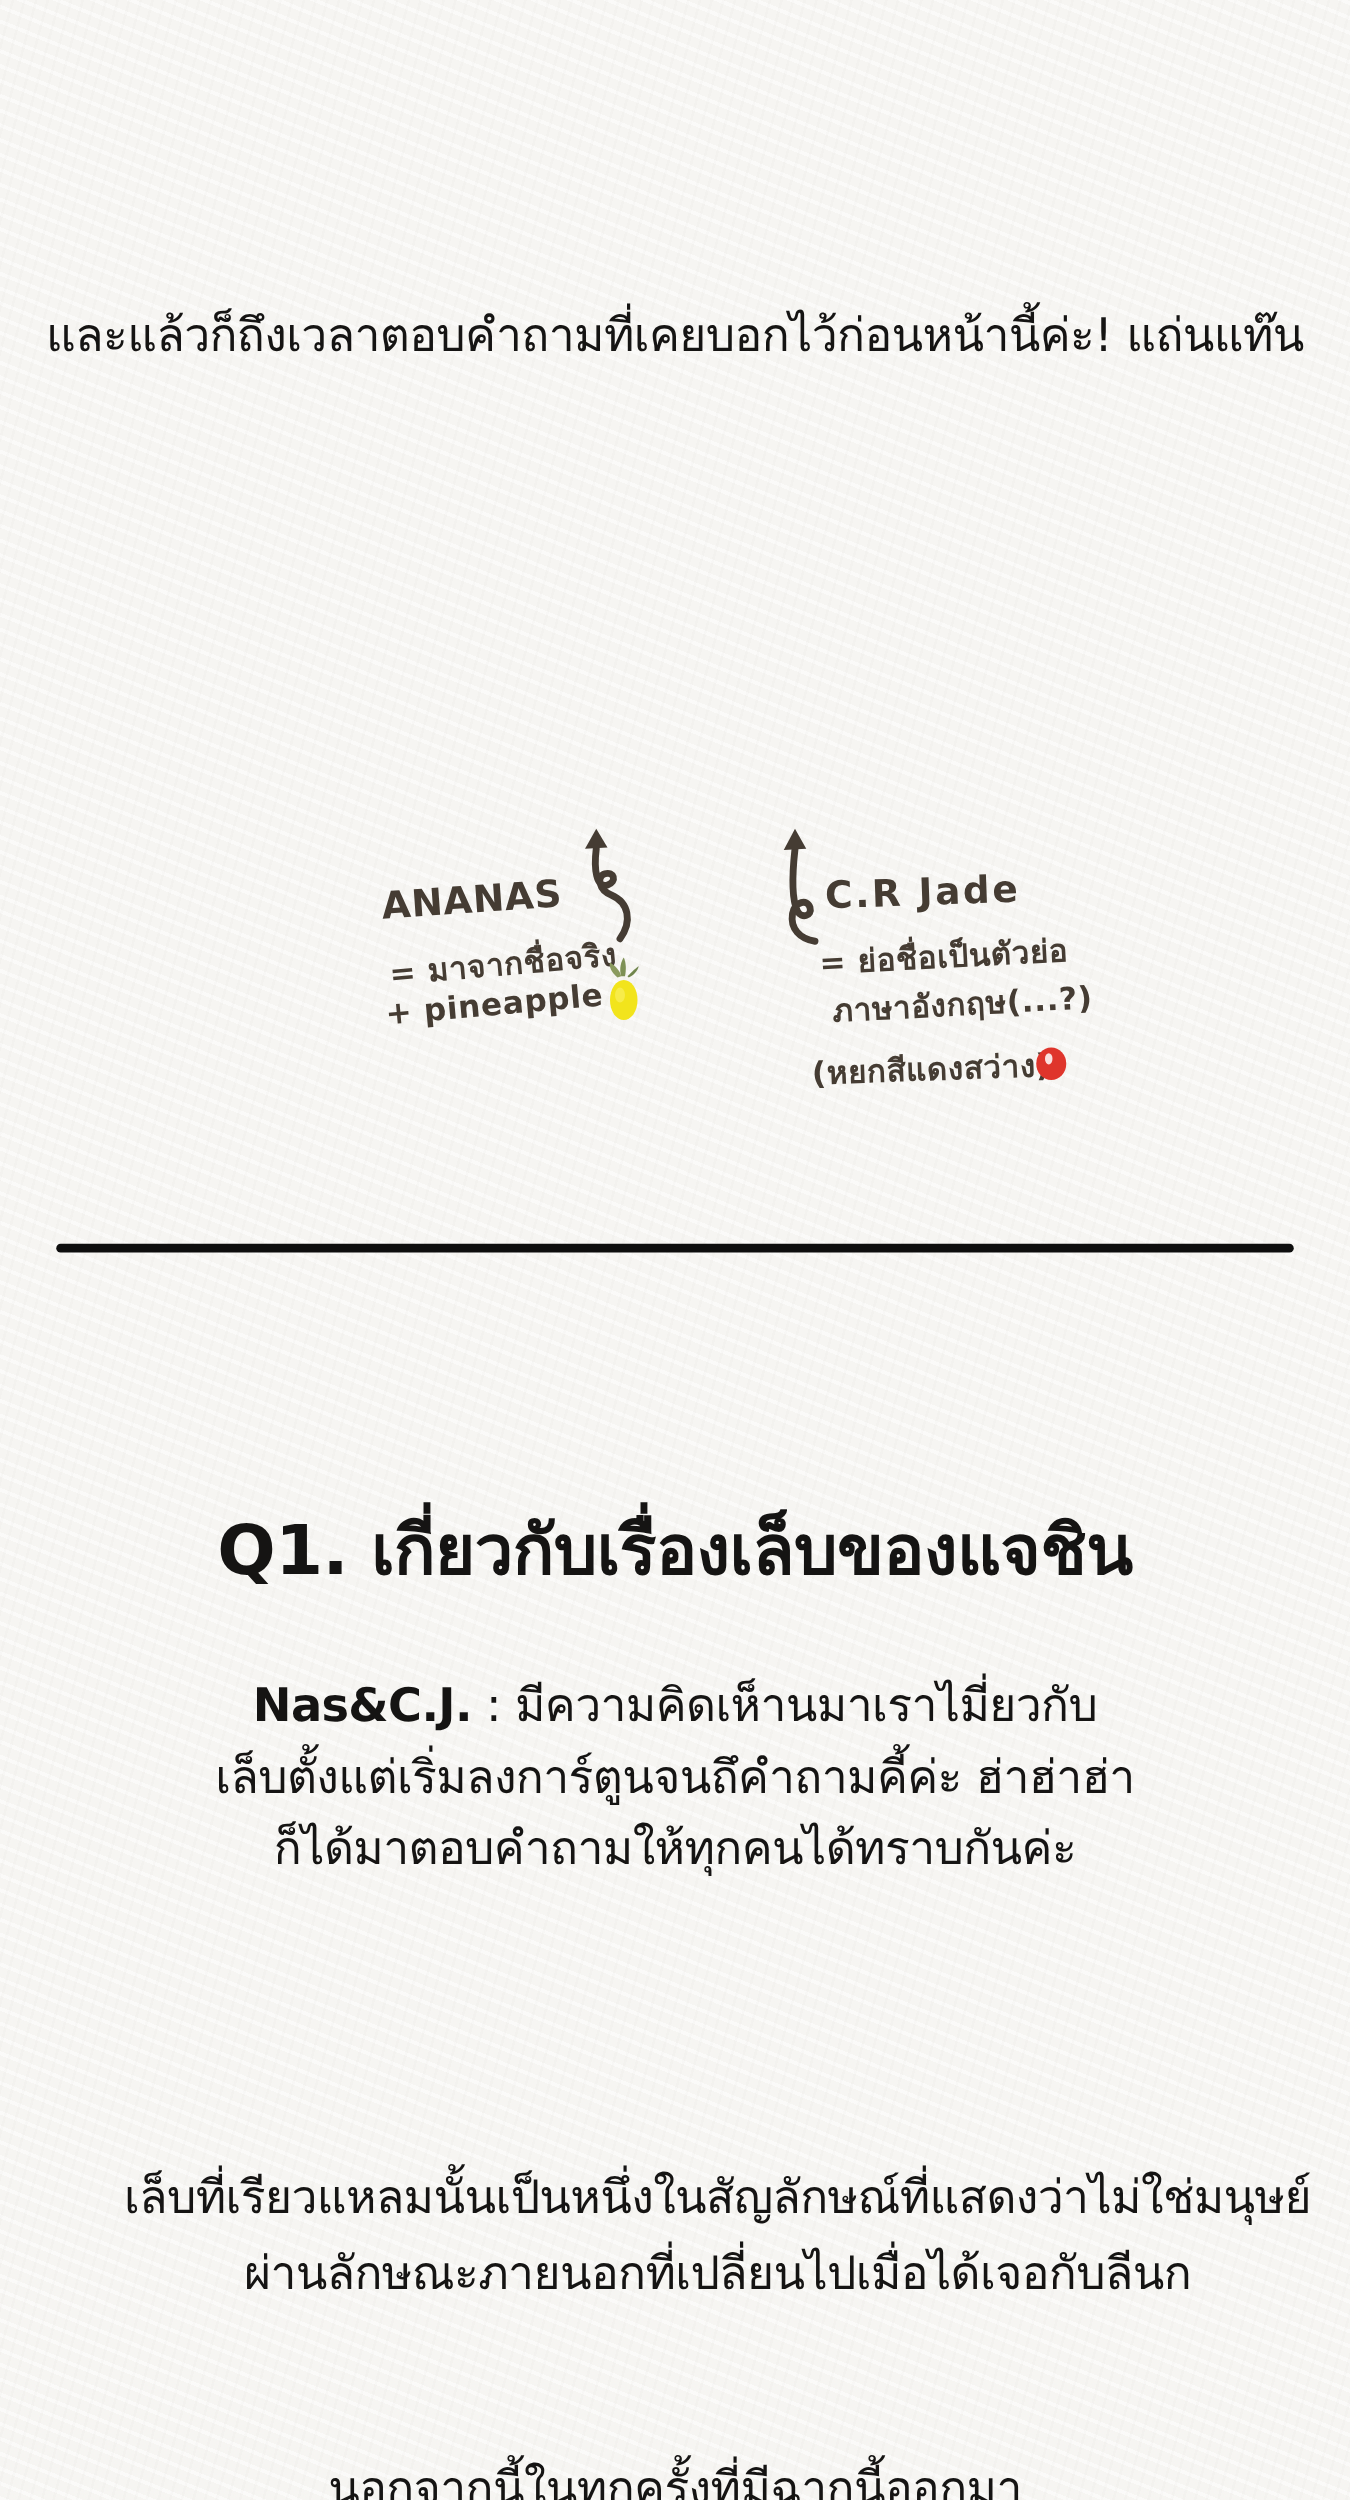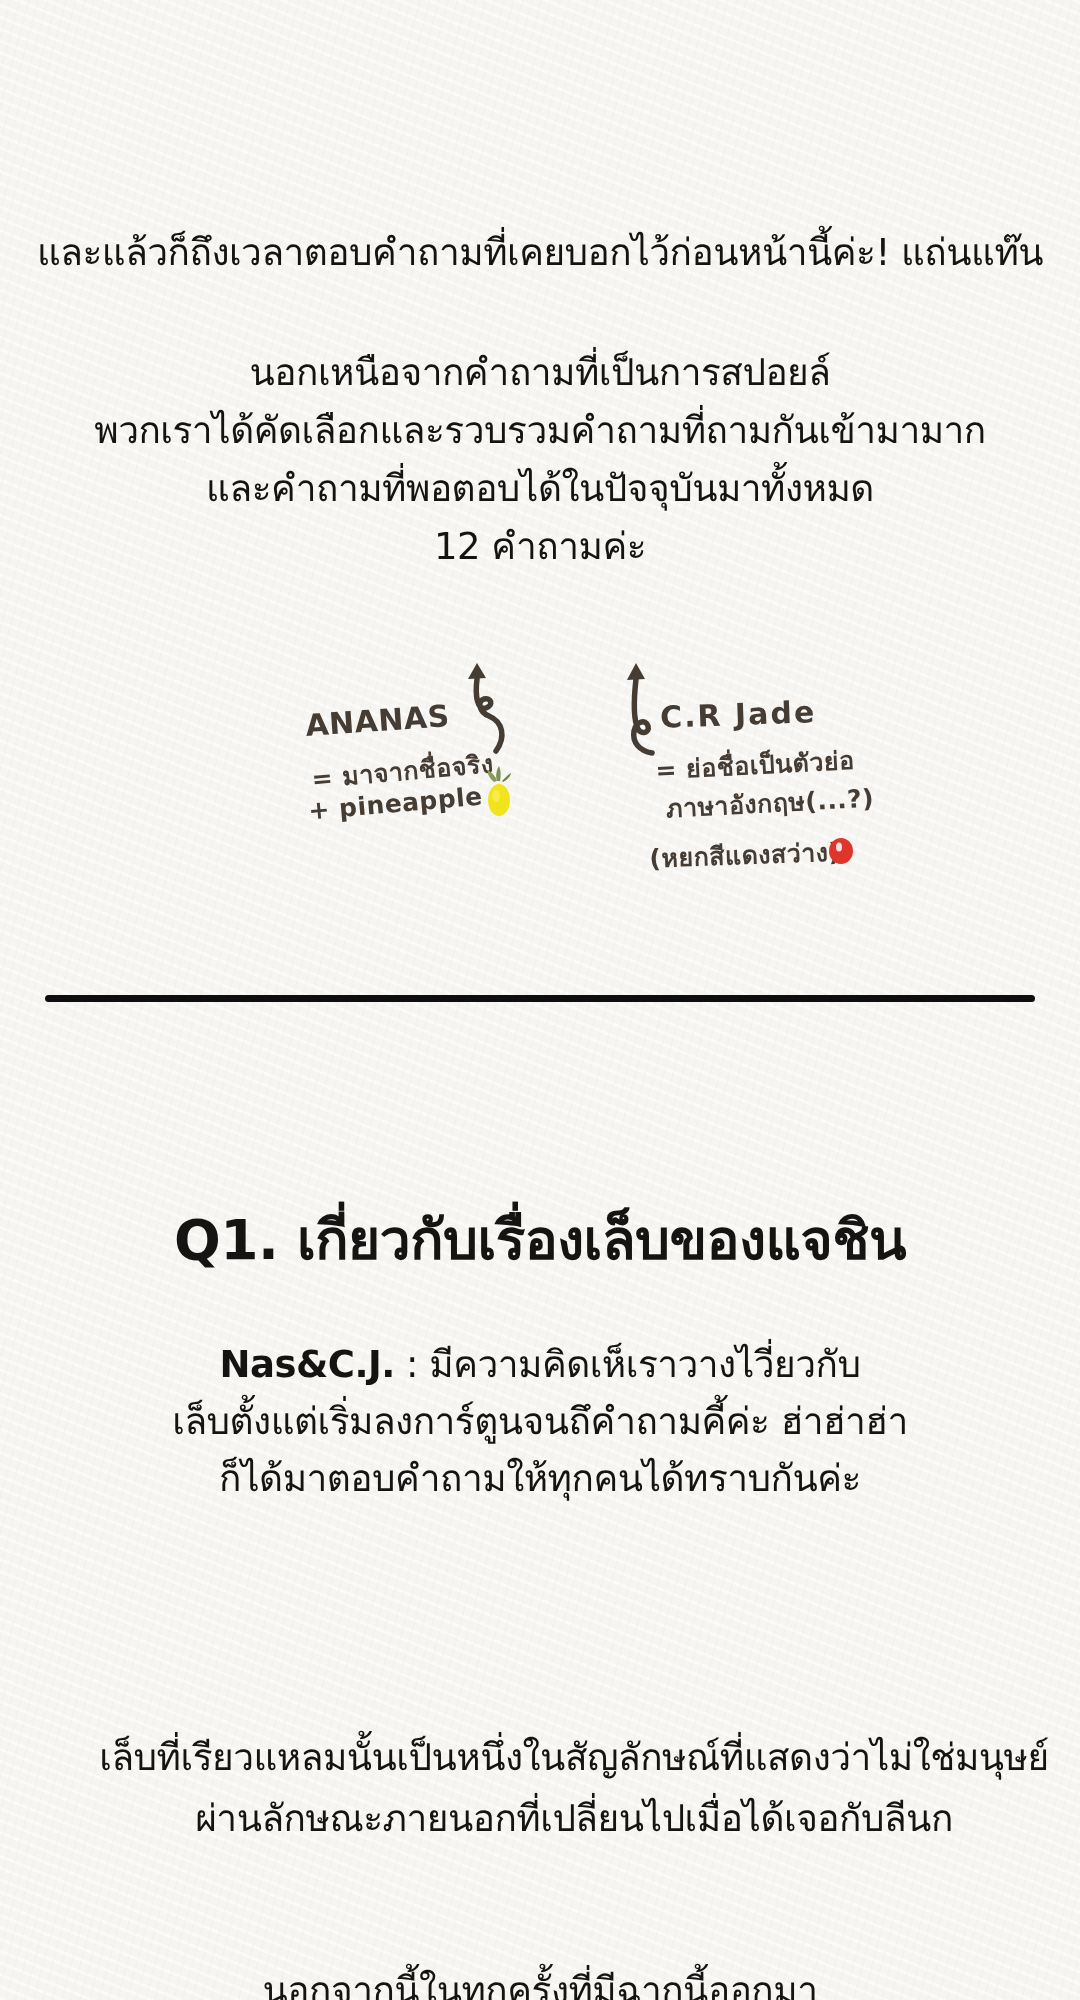--- a/index.html
+++ b/index.html
@@ -37,28 +37,22 @@
     height:7px;width:990px;left:45px;
   }
   .annotations{position:absolute;left:0;top:655px;width:1080px;height:240px;}
   svg{display:block;overflow:visible;}
 </style>
 </head>
 <body>
 
 <div class="page">
 
-  <div class="abs center body-text line" style="top:224px;text-align:center;">และแล้วก็ถึงเวลาตอบคำถามที่เคยบอกไว้ก่อนหน้านี้ค่ะ! แถ่นแท๊น</div>
+  <div class="abs center body-text line" style="top:240px;text-align:center;">และแล้วก็ถึงเวลาตอบคำถามที่เคยบอกไว้ก่อนหน้านี้ค่ะ! แถ่นแท๊น</div>
 
-  <div class="abs center body-text" style="top:344px;">
-    <div class="line">นอกเหนือจากคำถามที่เป็นการสปอยล์</div>
-    <div class="line">พวกเราได้คัดเลือกและรวบรวมคำถามที่ถามกันเข้ามามาก</div>
-    <div class="line">และคำถามที่พอตอบได้ในปัจจุบันมาทั้งหมด</div>
-    <div class="line">12 คำถามค่ะ</div>
-  </div>
 
 
   <div class="annotations">
 
     <span class="abs" style="left:460px;top:6px;">
       <svg width="46" height="92" viewBox="0 0 46 92">
         <path d="M36,90 C46,76 43,61 29,55 C19,51 17,40 24,38 C31,36 34,44 26,47 C17,50 15,34 17,18" fill="none" stroke="#453c33" stroke-width="5.5" stroke-linecap="round"></path>
         <polygon points="8,18 17,2 26,17" fill="#453c33"></polygon>
       </svg>
     </span>
@@ -96,21 +90,21 @@
       </svg>
     </span>
   </div>
 
   <div class="divider" style="top:995px;"></div>
 
   <div class="abs center heading line" style="top:1196px;">Q1. เกี่ยวกับเรื่องเล็บของแจชิน</div>
 
   <div class="abs center body-text" style="top:1336px;line-height:57px;">
     <div class="line">
-      <span class="speaker">Nas&amp;C.J.</span><span> : มีความคิดเห็เราวางไวี่ยวกับ</span>
+      <span class="speaker">Nas&amp;C.J.</span><span> : มีความคิดเห็านมาเราไมี่ยวกับ</span>
     </div>
     <div class="line">เล็บตั้งแต่เริ่มลงการ์ตูนจนถึคำถามคี้ค่ะ ฮ่าฮ่าฮ่า</div>
     <div class="line">ก็ได้มาตอบคำถามให้ทุกคนได้ทราบกันค่ะ</div>
   </div>
 
 
   <div class="abs center body-text" style="top:1727px;line-height:61px;padding-left:34px;">
     <div class="line">เล็บที่เรียวแหลมนั้นเป็นหนึ่งในสัญลักษณ์ที่แสดงว่าไม่ใช่มนุษย์</div>
     <div class="line">ผ่านลักษณะภายนอกที่เปลี่ยนไปเมื่อได้เจอกับลีนก</div>
   </div>

